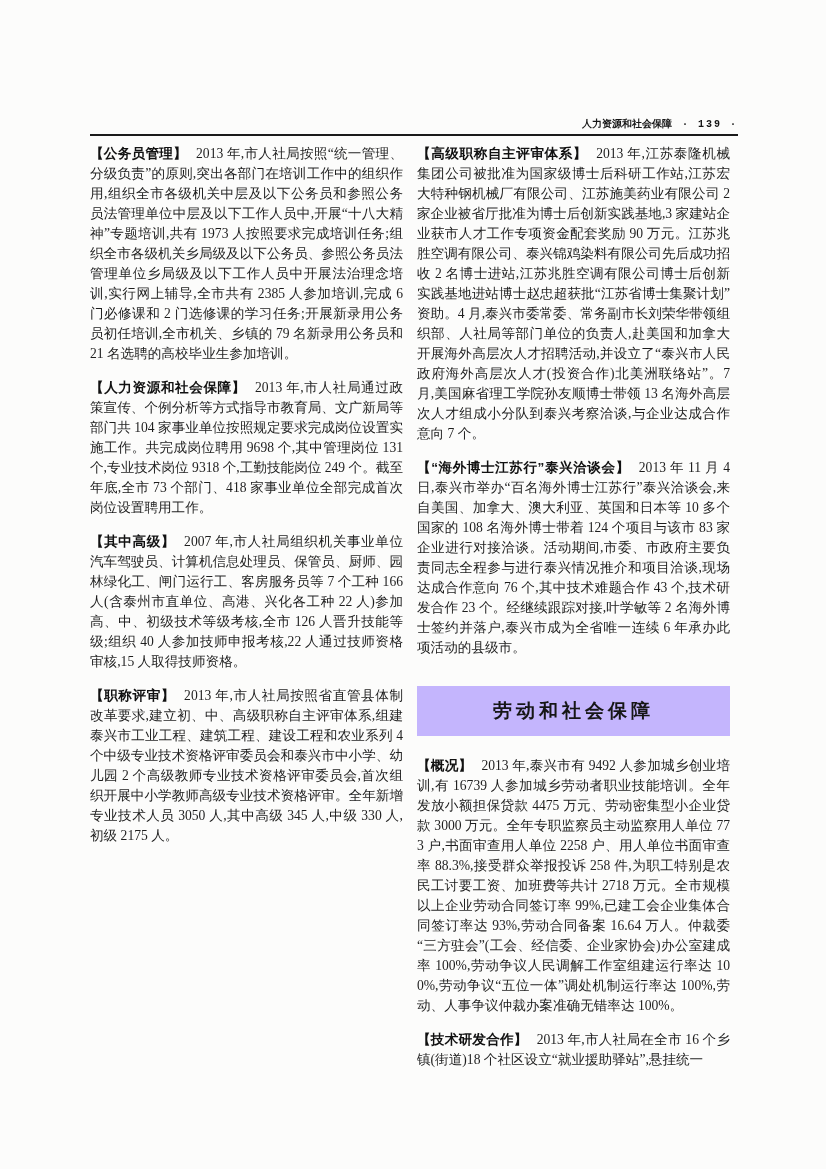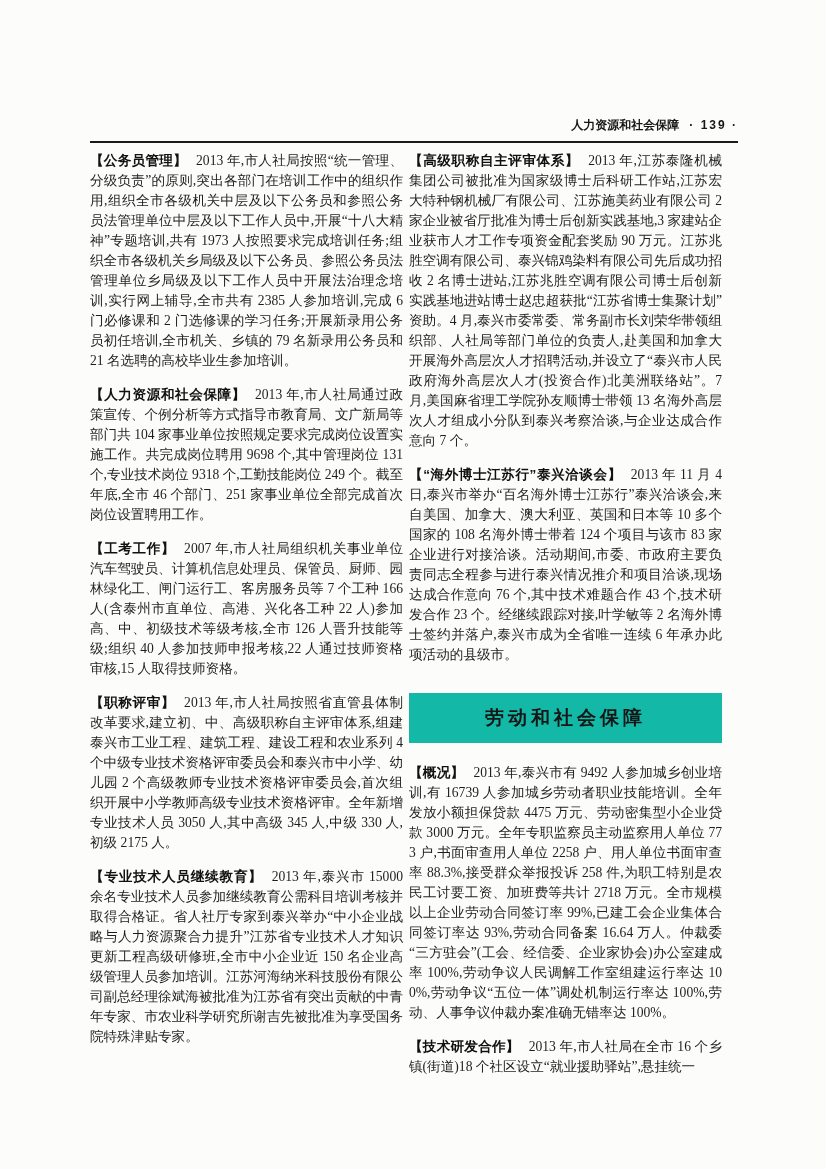--- a/index.html
+++ b/index.html
@@ -17,57 +17,56 @@
     overflow: hidden;
   }
   .content {
     position: absolute;
     left: 90px; top: 116px;
     width: 648px;
   }
   
   .running-head {
     text-align: right;
-    font-family: Liberation Sans, sans-serif;
+    font-family: Liberation Mono, monospace;
     font-weight: bold;
-    font-size: 12px;
+    font-size: 10px;
     line-height: 18px;
     color: #161616;
-    padding-bottom: 7px;
   }
   .running-head .pageno { margin-left: 10px; letter-spacing: 2px; }
   .header-rule {
     border: 0;
     border-top: 2px solid #1a1a1a;
     margin: 0 0 8px 0;
   }
   
   .columns {
     display: flex;
-    gap: 6px;
+    gap: 14px;
     align-items: flex-start;
   }
   .col { width: 313px; flex: 0 0 313px; }
   .para {
     margin: 0 0 14px 0;
     font-size: 13.6px;
     line-height: 20px;
     text-align: justify;
     text-align-last: left;
     word-break: break-all;
     color: #1d1d1d;
   }
   .sec-head {
     font-family: "Liberation Sans", "DejaVu Sans", sans-serif;
     font-weight: bold;
     color: #111;
     margin-right: 9px;
   }
   .chapter-box {
-    background: #14b8a6;
+    background: #c4b5fd;
     height: 50px;
     margin: 28px 0 20px 0;
     display: flex;
     align-items: center;
     justify-content: center;
   }
   .chapter-box span {
     font-family: "Liberation Sans", "DejaVu Sans", sans-serif;
     font-weight: bold;
     font-size: 19px;
@@ -88,30 +87,27 @@
       <hr class="header-rule">
     </header>
 
     <main class="columns">
 
       <div class="col">
         <p class="para">
           <span class="sec-head">【公务员管理】</span><span>2013 年,市人社局按照“统一管理、分级负责”的原则,突出各部门在培训工作中的组织作用,组织全市各级机关中层及以下公务员和参照公务员法管理单位中层及以下工作人员中,开展“十八大精神”专题培训,共有 1973 人按照要求完成培训任务;组织全市各级机关乡局级及以下公务员、参照公务员法管理单位乡局级及以下工作人员中开展法治理念培训,实行网上辅导,全市共有 2385 人参加培训,完成 6 门必修课和 2 门选修课的学习任务;开展新录用公务员初任培训,全市机关、乡镇的 79 名新录用公务员和 21 名选聘的高校毕业生参加培训。</span>
         </p>
         <p class="para">
-          <span class="sec-head">【人力资源和社会保障】</span><span>2013 年,市人社局通过政策宣传、个例分析等方式指导市教育局、文广新局等部门共 104 家事业单位按照规定要求完成岗位设置实施工作。共完成岗位聘用 9698 个,其中管理岗位 131 个,专业技术岗位 9318 个,工勤技能岗位 249 个。截至年底,全市 46 个部门、251 家事业单位全部完成首次岗位设置聘用工作。</span>
+          <span class="sec-head">【人力资源和社会保障】</span><span>2013 年,市人社局通过政策宣传、个例分析等方式指导市教育局、文广新局等部门共 104 家事业单位按照规定要求完成岗位设置实施工作。共完成岗位聘用 9698 个,其中管理岗位 131 个,专业技术岗位 9318 个,工勤技能岗位 249 个。截至年底,全市 73 个部门、418 家事业单位全部完成首次岗位设置聘用工作。</span>
         </p>
         <p class="para">
-          <span class="sec-head">【工考工作】</span><span>2007 年,市人社局组织机关事业单位汽车驾驶员、计算机信息处理员、保管员、厨师、园林绿化工、闸门运行工、客房服务员等 7 个工种 166 人(含泰州市直单位、高港、兴化各工种 22 人)参加高、中、初级技术等级考核,全市 126 人晋升技能等级;组织 40 人参加技师申报考核,22 人通过技师资格审核,15 人取得技师资格。</span>
+          <span class="sec-head">【其中高级】</span><span>2007 年,市人社局组织机关事业单位汽车驾驶员、计算机信息处理员、保管员、厨师、园林绿化工、闸门运行工、客房服务员等 7 个工种 166 人(含泰州市直单位、高港、兴化各工种 22 人)参加高、中、初级技术等级考核,全市 126 人晋升技能等级;组织 40 人参加技师申报考核,22 人通过技师资格审核,15 人取得技师资格。</span>
         </p>
         <p class="para">
           <span class="sec-head">【职称评审】</span><span>2013 年,市人社局按照省直管县体制改革要求,建立初、中、高级职称自主评审体系,组建泰兴市工业工程、建筑工程、建设工程和农业系列 4 个中级专业技术资格评审委员会和泰兴市中小学、幼儿园 2 个高级教师专业技术资格评审委员会,首次组织开展中小学教师高级专业技术资格评审。全年新增专业技术人员 3050 人,其中高级 345 人,中级 330 人,初级 2175 人。</span>
-        </p>
-        <p class="para">
-          <span class="sec-head">【专业技术人员继续教育】</span><span>2013 年,泰兴市 15000 余名专业技术人员参加继续教育公需科目培训考核并取得合格证。省人社厅专家到泰兴举办“中小企业战略与人力资源聚合力提升”江苏省专业技术人才知识更新工程高级研修班,全市中小企业近 150 名企业高级管理人员参加培训。江苏河海纳米科技股份有限公司副总经理徐斌海被批准为江苏省有突出贡献的中青年专家、市农业科学研究所谢吉先被批准为享受国务院特殊津贴专家。</span>
         </p>
       </div>
 
       <div class="col">
         <p class="para">
           <span class="sec-head">【高级职称自主评审体系】</span><span>2013 年,江苏泰隆机械集团公司被批准为国家级博士后科研工作站,江苏宏大特种钢机械厂有限公司、江苏施美药业有限公司 2 家企业被省厅批准为博士后创新实践基地,3 家建站企业获市人才工作专项资金配套奖励 90 万元。江苏兆胜空调有限公司、泰兴锦鸡染料有限公司先后成功招收 2 名博士进站,江苏兆胜空调有限公司博士后创新实践基地进站博士赵忠超获批“江苏省博士集聚计划”资助。4 月,泰兴市委常委、常务副市长刘荣华带领组织部、人社局等部门单位的负责人,赴美国和加拿大开展海外高层次人才招聘活动,并设立了“泰兴市人民政府海外高层次人才(投资合作)北美洲联络站”。7 月,美国麻省理工学院孙友顺博士带领 13 名海外高层次人才组成小分队到泰兴考察洽谈,与企业达成合作意向 7 个。</span>
         </p>
         <p class="para">
           <span class="sec-head">【“海外博士江苏行”泰兴洽谈会】</span><span>2013 年 11 月 4 日,泰兴市举办“百名海外博士江苏行”泰兴洽谈会,来自美国、加拿大、澳大利亚、英国和日本等 10 多个国家的 108 名海外博士带着 124 个项目与该市 83 家企业进行对接洽谈。活动期间,市委、市政府主要负责同志全程参与进行泰兴情况推介和项目洽谈,现场达成合作意向 76 个,其中技术难题合作 43 个,技术研发合作 23 个。经继续跟踪对接,叶学敏等 2 名海外博士签约并落户,泰兴市成为全省唯一连续 6 年承办此项活动的县级市。</span>
         </p>

